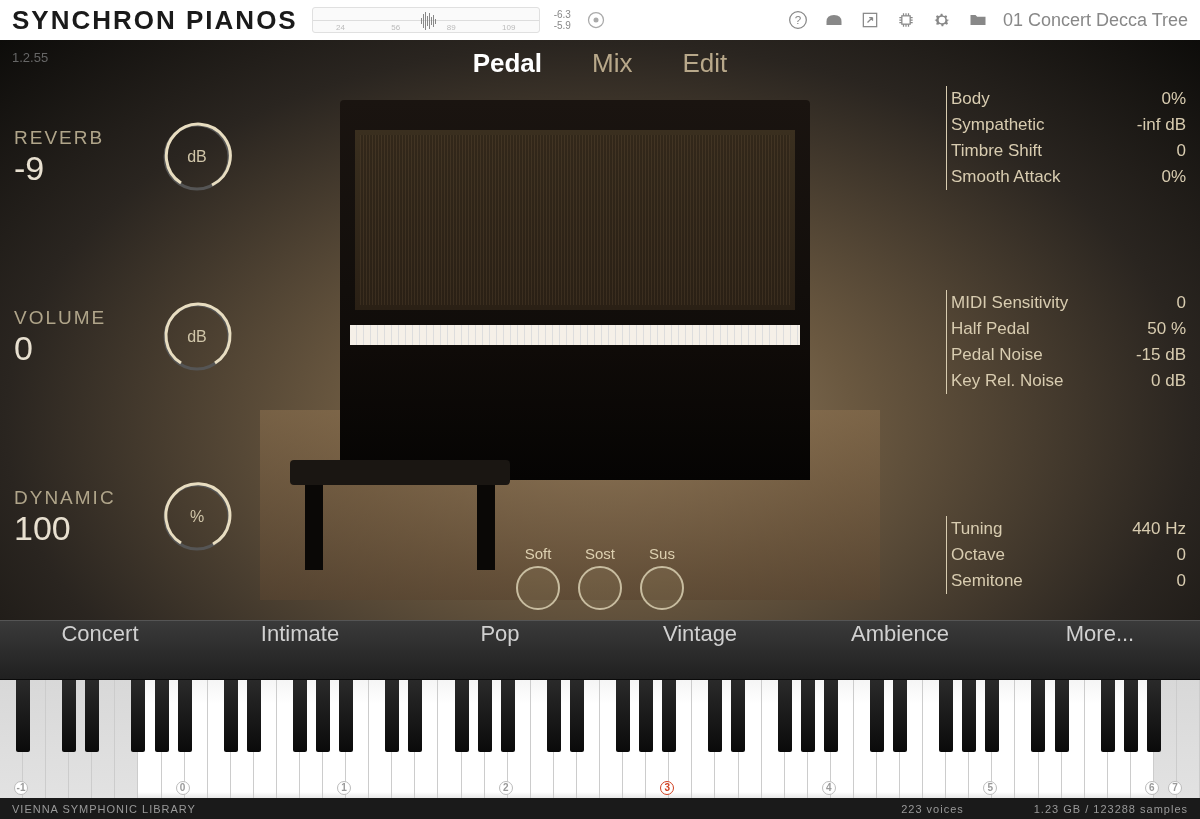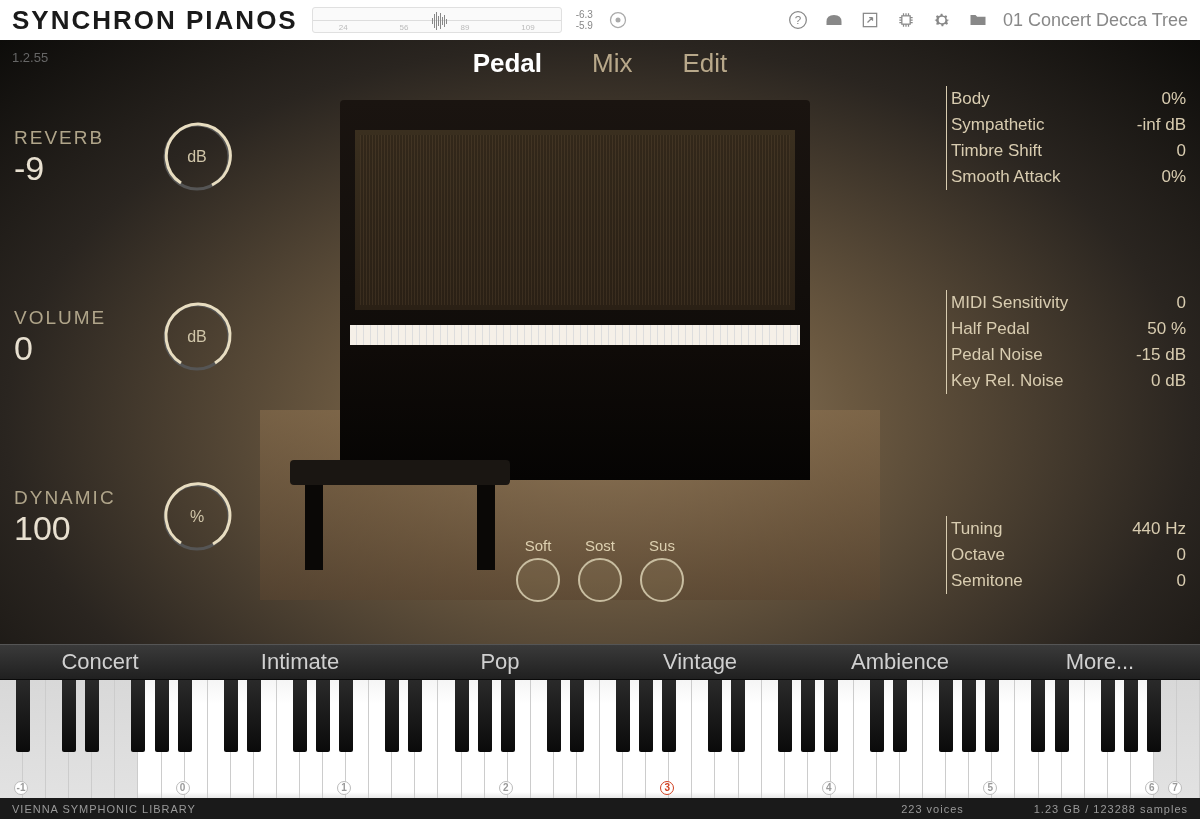--- a/index.html
+++ b/index.html
@@ -1,21 +1,21 @@
 <!DOCTYPE html>
 <html><head>
 <meta charset="utf-8">
 <style>
 * { margin:0; padding:0; box-sizing:border-box; font-family:"Segoe UI",Arial,sans-serif; }
 body { width:1200px; height:819px; background:#1a1a1a; color:#ddd; overflow:hidden; position:relative; }
 
 
 .topbar { height:40px; background:#fff; display:flex; align-items:center; padding:16px 12px; gap:14px; }
 .logo { font-family:"Arial Narrow",Arial; font-size:26px; font-weight:700; letter-spacing:2px; color:#1a1a1a; }
-.wave { width:250px; height:26px; background:#fafafa; border:1px solid #e0e0e0; border-radius:3px; position:relative; overflow:hidden; }
+.wave { width:228px; height:26px; background:#fafafa; border:1px solid #e0e0e0; border-radius:3px; position:relative; overflow:hidden; }
 .wave-ticks { position:absolute; bottom:0; width:100%; font-size:8px; color:#bbb; display:flex; justify-content:space-around; }
 .wave-line { position:absolute; top:50%; left:0; right:0; height:1px; background:#ddd; }
 .wave-burst { position:absolute; top:4px; left:48%; width:30px; height:18px; display:flex; align-items:center; gap:1px; }
 .wave-burst span { width:1px; background:#888; }
 .readouts { font-size:10px; color:#888; line-height:11px; }
 .topicons { display:flex; gap:14px; align-items:center; margin-left:auto; }
 .topicon { width:22px; height:22px; display:flex; align-items:center; justify-content:center; color:#888; cursor:pointer; }
 .topicon svg { width:20px; height:20px; }
 .preset-name { font-size:18px; color:#888; }
 
@@ -47,27 +47,27 @@
 .knob { width:74px; height:74px; position:relative; cursor:pointer; }
 .knob svg { width:74px; height:74px; }
 .knob-unit { position:absolute; top:50%; left:50%; transform:translate(-50%,-50%); font-size:16px; color:#d0c5a8; }
 
 
 .right-ctrl { position:absolute; right:14px; width:240px; }
 .pgroup { border-left:1px solid #d8ccb0; padding-left:4px; margin-bottom:38px; }
 .prow { display:flex; justify-content:space-between; font-size:17px; color:#d8ccb0; line-height:26px; cursor:pointer; }
 
 
-.pedals { position:absolute; bottom:78px; left:50%; transform:translateX(-50%); display:flex; gap:18px; }
+.pedals { position:absolute; bottom:70px; left:50%; transform:translateX(-50%); display:flex; gap:18px; }
 .pedal { text-align:center; cursor:pointer; }
 .pedal-label { font-size:15px; color:#ddd0b0; margin-bottom:4px; }
 .pedal-circle { width:44px; height:44px; border:2px solid #c8bda0; border-radius:50%; background:rgba(180,165,130,.15); }
 
 
-.preset-strip { position:absolute; bottom:0; left:0; right:0; height:36px; background:linear-gradient(180deg,#3a3a3a 0%,#202020 100%); display:flex; align-items:center; border-top:1px solid #555; border-bottom:1px solid #0a0a0a; }
+.preset-strip { position:absolute; bottom:0; left:0; right:0; height:60px; background:linear-gradient(180deg,#3a3a3a 0%,#202020 100%); display:flex; border-top:1px solid #555; border-bottom:1px solid #0a0a0a; }
 .preset-strip div { flex:1; text-align:center; font-size:22px; color:#d0d0d0; font-weight:300; cursor:pointer; }
 
 
 .keyboard { height:118px; background:#fff; position:relative; display:flex; }
 .wkey { flex:1; background:linear-gradient(180deg,#f5f5f5 0%,#fff 20%,#fff 95%,#e8e8e8 100%); border-right:1px solid #ccc; position:relative; cursor:pointer; }
 .wkey.dim { background:linear-gradient(180deg,#d8d8d8 0%,#e2e2e2 100%); }
 .bkeys { position:absolute; top:0; left:0; right:0; height:72px; pointer-events:none; }
 .bkey { position:absolute; top:0; width:14px; height:72px; background:linear-gradient(180deg,#2a2a2a 0%,#0a0a0a 100%); border-radius:0 0 2px 2px; pointer-events:auto; cursor:pointer; }
 .oct-label { position:absolute; bottom:3px; font-size:10px; font-weight:700; color:#999; background:#fff; border:1px solid #bbb; border-radius:50%; width:14px; height:14px; line-height:12px; text-align:center; }
 .oct-label.red { color:#d04020; border-color:#d04020; }

